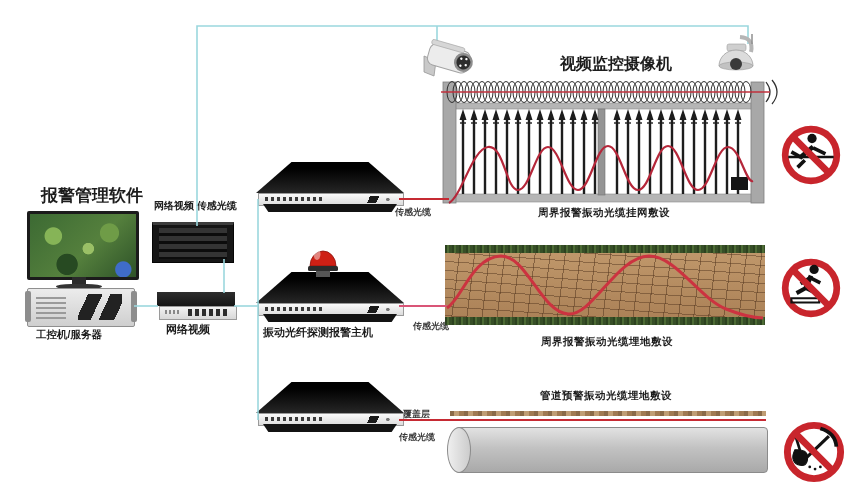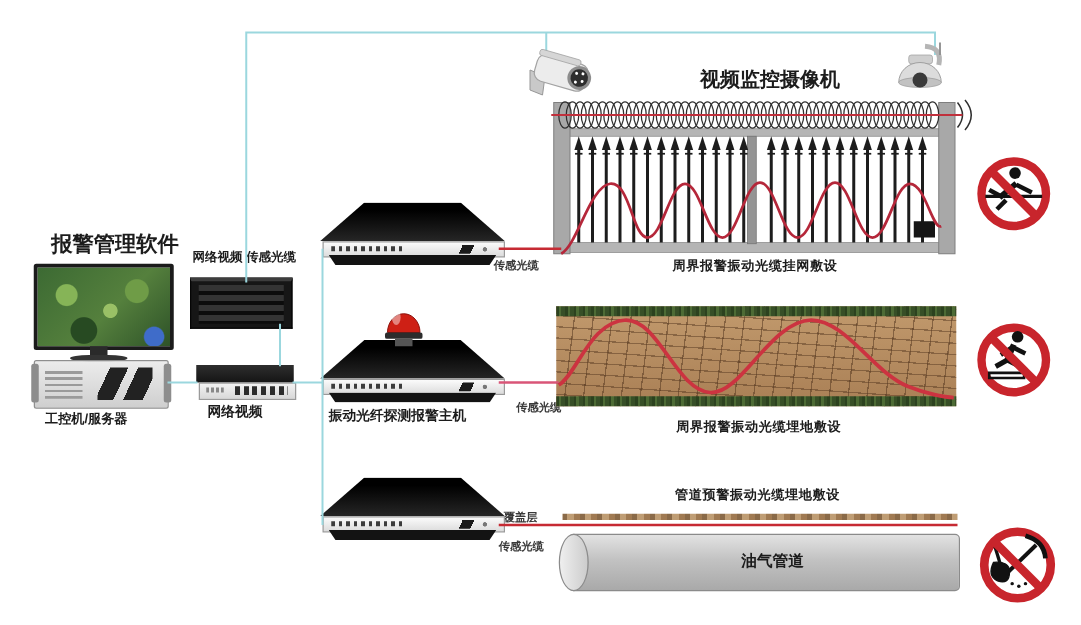--- a/index.html
+++ b/index.html
@@ -137,21 +137,20 @@
     <div class="dev-base"></div>
   </div>
 
   <div id="ground" class="abs">
     <div class="grass" style="top:0;"></div>
     <div class="grass" style="bottom:0;"></div>
   </div>
   <div id="cover-strip" class="abs"></div>
   <div id="pipe" class="abs"></div>
   <div id="pipe-cap" class="abs"></div>
-  <div id="pipe-label" class="lbl abs">油气管道</div>
 
   <svg id="scene" width="865" height="500" viewBox="0 0 865 500">
 
     <g stroke="#9bd7de" stroke-width="1.6" fill="none">
       <path d="M197,226 V26 H748 V44"></path>
       <path d="M437,26 V50"></path>
       <path d="M224,259 V293"></path>
       <path d="M134,306 H158"></path>
       <path d="M234,306 H258"></path>
       <path d="M258,199 V420"></path>

